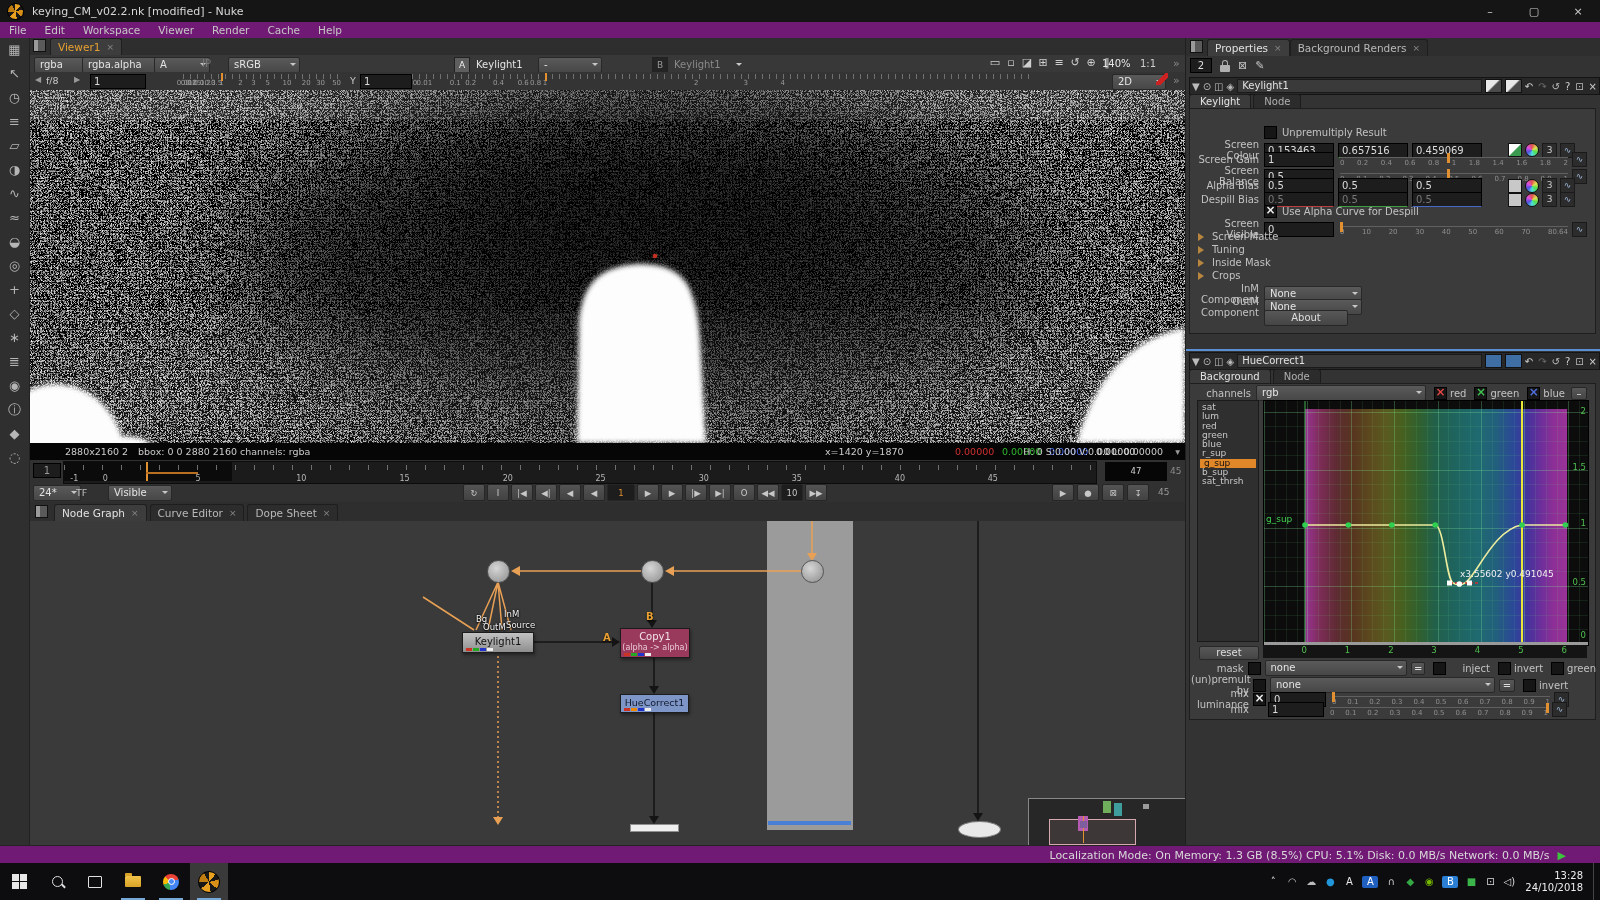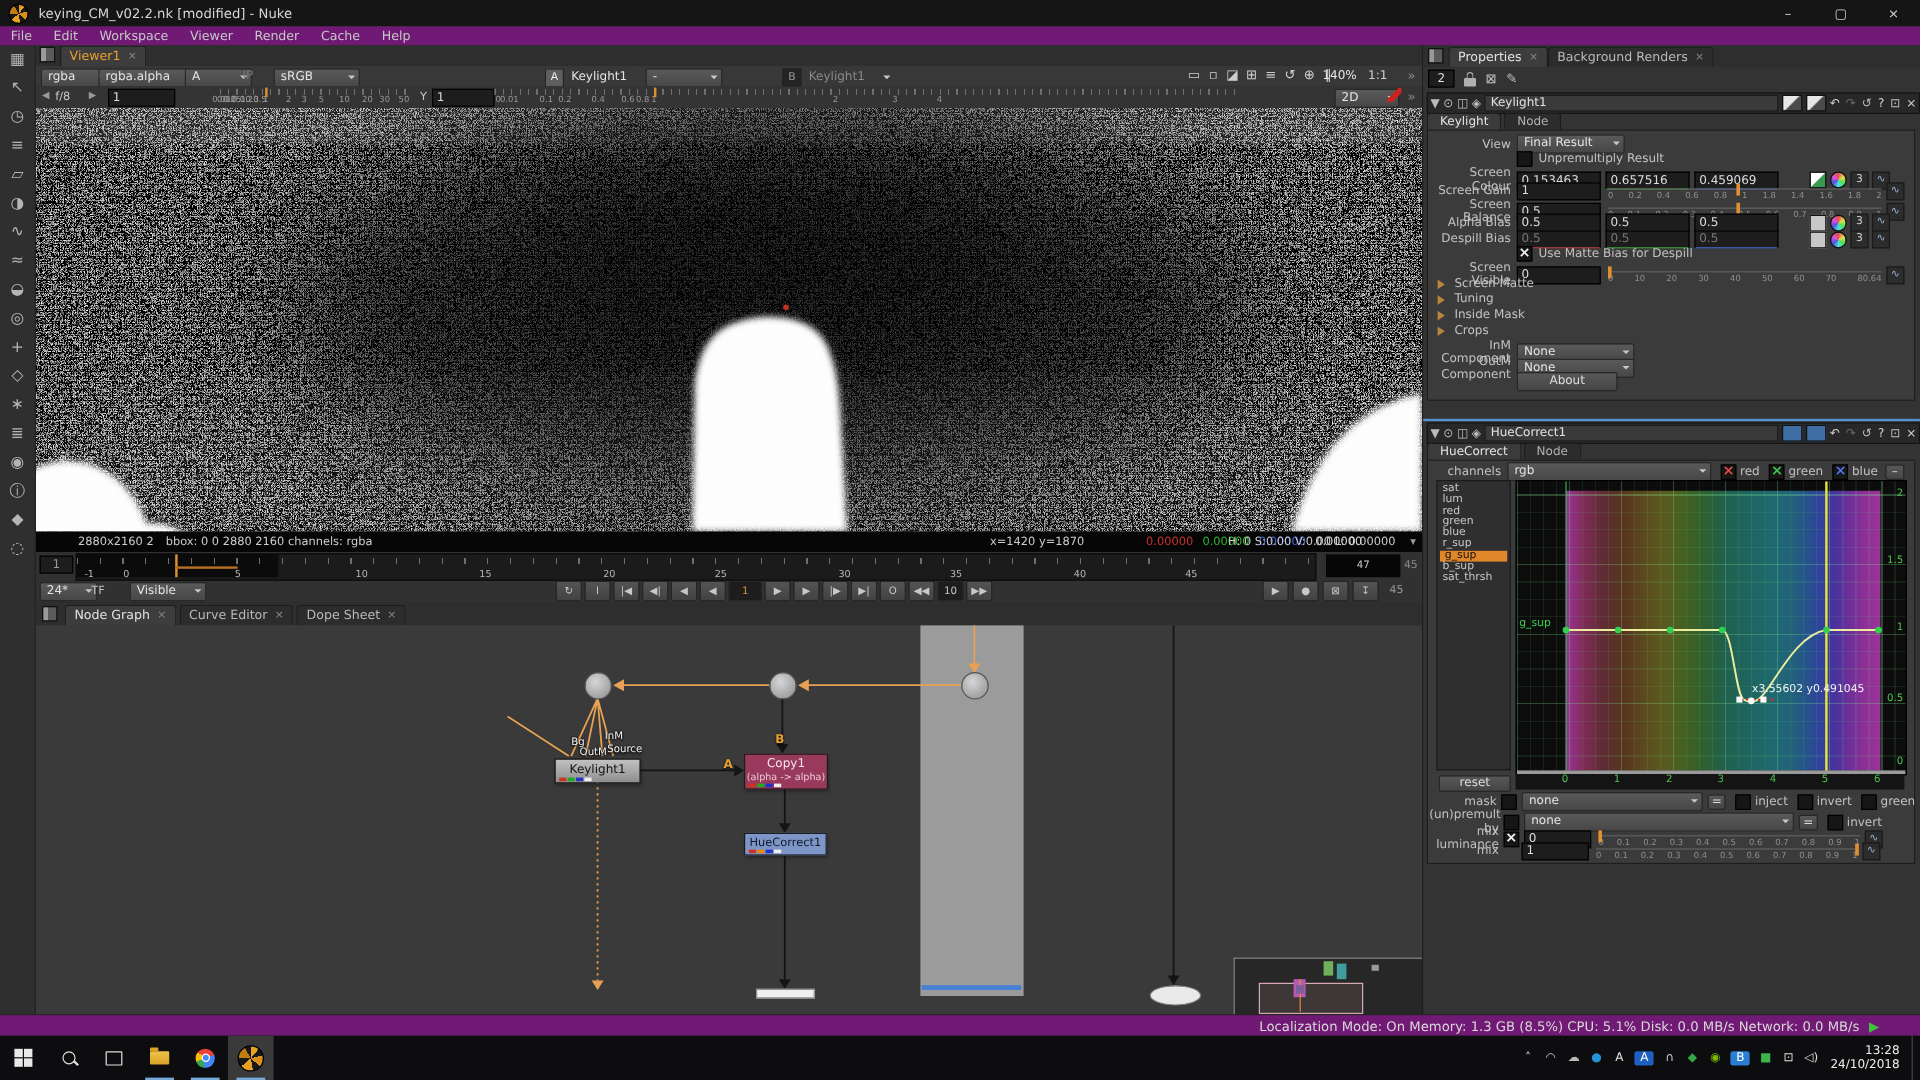--- a/index.html
+++ b/index.html
@@ -485,24 +485,20 @@
           <span class="gen-item" style="color: rgb(189, 189, 189);">⊡</span>
           <span class="gen-item" style="color: rgb(207, 207, 207);">×</span>
         </span>
     </div>
     <div class="ntabs" style="top:56px">
       <span class="ntab sel">Keylight</span>
       <span class="ntab">Node</span>
     </div>
     <div class="abs" style="left:3px;top:70px;width:405px;height:224px;background:#3b3b3b;border:1px solid #1e1e1e"></div>
 
-    <div class="row" style="left:5px;top:74px;width:400px">
-      <span class="lbl" style="width:68px">View</span>
-      <span class="dd" style="width:70px;margin-left:5px">Final Result</span>
-    </div>
     <div class="row" style="left:78px;top:88px">
       <span class="cb"></span>
       <span class="lbl" style="margin-left:5px;text-align:left">Unpremultiply Result</span>
     </div>
     <div class="row" style="left:5px;top:101px;width:405px">
       <span class="lbl" style="width:68px">Screen Colour</span>
       <span class="field rr" style="width:62px;margin-left:5px">0.153463</span>
       <span class="field gg" style="width:62px;margin-left:4px">0.657516</span>
       <span class="field bb" style="width:62px;margin-left:4px">0.459069</span>
       <span class="swatch chk" style="margin-left:26px"></span>
@@ -569,21 +565,21 @@
       <span class="field rr dim" style="width:62px;margin-left:5px">0.5</span>
       <span class="field gg dim" style="width:62px;margin-left:4px">0.5</span>
       <span class="field bb dim" style="width:62px;margin-left:4px">0.5</span>
       <span class="swatch" style="margin-left:26px"></span>
       <span class="wheel" style="margin-left:3px"></span>
       <span class="numbox" style="margin-left:3px">3</span>
       <span class="curvebox" style="margin-left:3px">∿</span>
     </div>
     <div class="row" style="left:78px;top:167px">
       <span class="cb on"></span>
-      <span class="lbl" style="margin-left:5px;text-align:left">Use Matte Bias for Despill</span>
+      <span class="lbl" style="margin-left:5px;text-align:left">Use Alpha Curve for Despill</span>
     </div>
     <div class="row" style="left:5px;top:180px;width:405px">
       <span class="lbl" style="width:68px">Screen Visible</span>
       <span class="field" style="width:62px;margin-left:5px">0</span>
       <span class="slider" style="width:228px;margin-left:6px">
         <span class="track"></span>
         <span class="ticks">
             <span class="gen-item">0</span>
             <span class="gen-item">10</span>
             <span class="gen-item">20</span>
@@ -639,21 +635,21 @@
       <span style="display:flex;gap:5px">
           <span class="gen-item" style="color: rgb(207, 207, 207);">↶</span>
           <span class="gen-item" style="color: rgb(106, 106, 106);">↷</span>
           <span class="gen-item" style="color: rgb(189, 189, 189);">↺</span>
           <span class="gen-item" style="color: rgb(207, 207, 207);">?</span>
           <span class="gen-item" style="color: rgb(189, 189, 189);">⊡</span>
           <span class="gen-item" style="color: rgb(207, 207, 207);">×</span>
         </span>
     </div>
     <div class="ntabs" style="top:331px">
-      <span class="ntab sel">HueCorrect</span>
+      <span class="ntab sel">Background</span>
       <span class="ntab">Node</span>
     </div>
     <div class="abs" style="left:3px;top:345px;width:405px;height:335px;background:#3b3b3b;border:1px solid #1e1e1e"></div>
 
     <div class="row" style="left:5px;top:347px;width:405px">
       <span class="lbl" style="width:60px">channels</span>
       <span class="dd" style="width:150px;margin-left:5px">rgb</span>
       <span class="cb on xr" style="margin-left:8px"></span>
       <span class="lbl" style="margin-left:3px">red</span>
       <span class="cb on xg" style="margin-left:8px"></span>
@@ -716,21 +712,21 @@
         <span class="abs-tick hx" style="left: 79.6%;">5</span>
         <span class="abs-tick hx" style="left: 93%;">6</span>
       </div>
 
     <div class="row" style="left:5px;top:622px;width:405px">
       <span class="lbl" style="width:58px">mask</span>
       <span class="cb" style="margin-left:4px"></span>
       <span class="dd" style="width:135px;margin-left:4px">none</span>
       <span class="btn" style="width:14px;margin-left:4px">=</span>
       <span class="cb" style="margin-left:8px"></span>
-      <span class="lbl" style="margin-left:3px">inject</span>
+      <span class="lbl" style="margin-left:16px">inject</span>
       <span class="cb" style="margin-left:8px"></span>
       <span class="lbl" style="margin-left:3px">invert</span>
       <span class="cb" style="margin-left:8px"></span>
       <span class="lbl" style="margin-left:3px">green</span>
     </div>
     <div class="row" style="left:5px;top:636px;width:405px">
       <span class="lbl" style="width:58px">(un)premult by</span>
       <span class="cb" style="margin-left:4px"></span>
       <span class="dd" style="width:205px;margin-left:4px">none</span>
       <span class="btn" style="width:14px;margin-left:4px">=</span>

